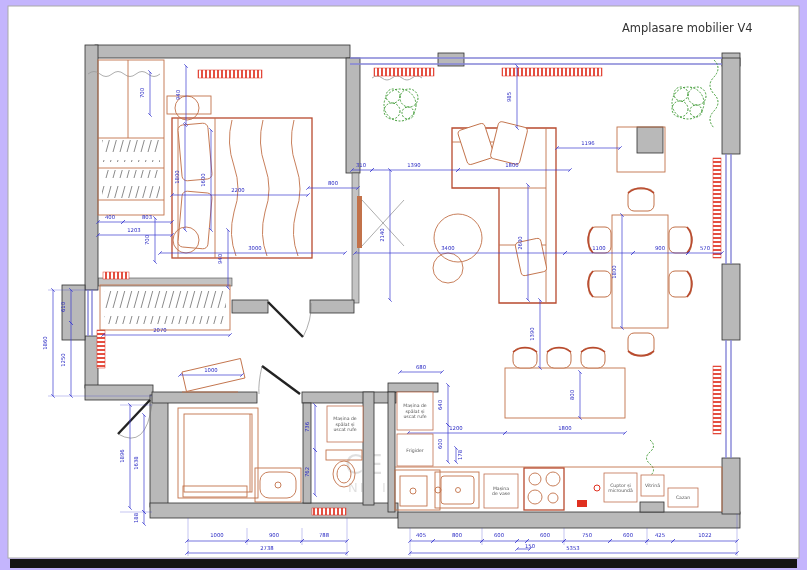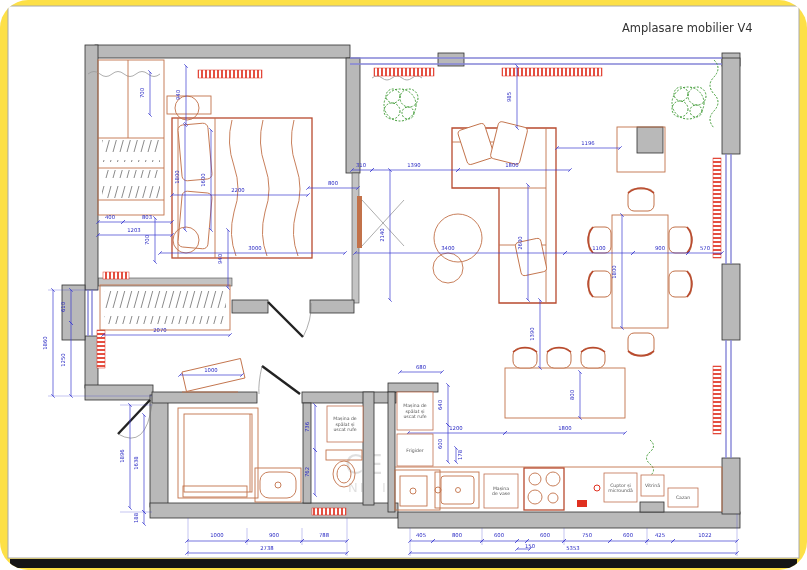--- a/index.html
+++ b/index.html
@@ -1,16 +1,16 @@
 <!DOCTYPE html>
 <html><head>
 <meta charset="utf-8">
 <style>
   html,body{margin:0;padding:0;background:#fff;font-family:"DejaVu Sans",sans-serif;}
-  .page{position:relative;width:807px;height:570px;background:#fde047;overflow:hidden;border-radius:28px;}
+  .page{position:relative;width:807px;height:570px;background:#c4b5fd;overflow:hidden;}
   svg{display:block;}
   .w{fill:#b9b9b9;stroke:#2f2f2f;stroke-width:.8;}
   .wt{fill:#c4c4c4;stroke:#4a4a4a;stroke-width:.6;}
   .f{fill:none;stroke:#c2724a;stroke-width:.9;}
   .ff{fill:#fff;stroke:#c2724a;stroke-width:.9;}
   .fr{fill:none;stroke:#b84a2e;stroke-width:1.3;}
   .dimline{stroke:#3a3ad0;stroke-width:.7;fill:none;marker-start:url(#tk);marker-end:url(#tk);}
   .ext{stroke:#3a3ad0;stroke-width:.45;opacity:.65;fill:none;}
   .win{stroke:#8585d8;stroke-width:1.4;fill:none;}
   .rad{stroke:#e03020;stroke-width:.5;}

